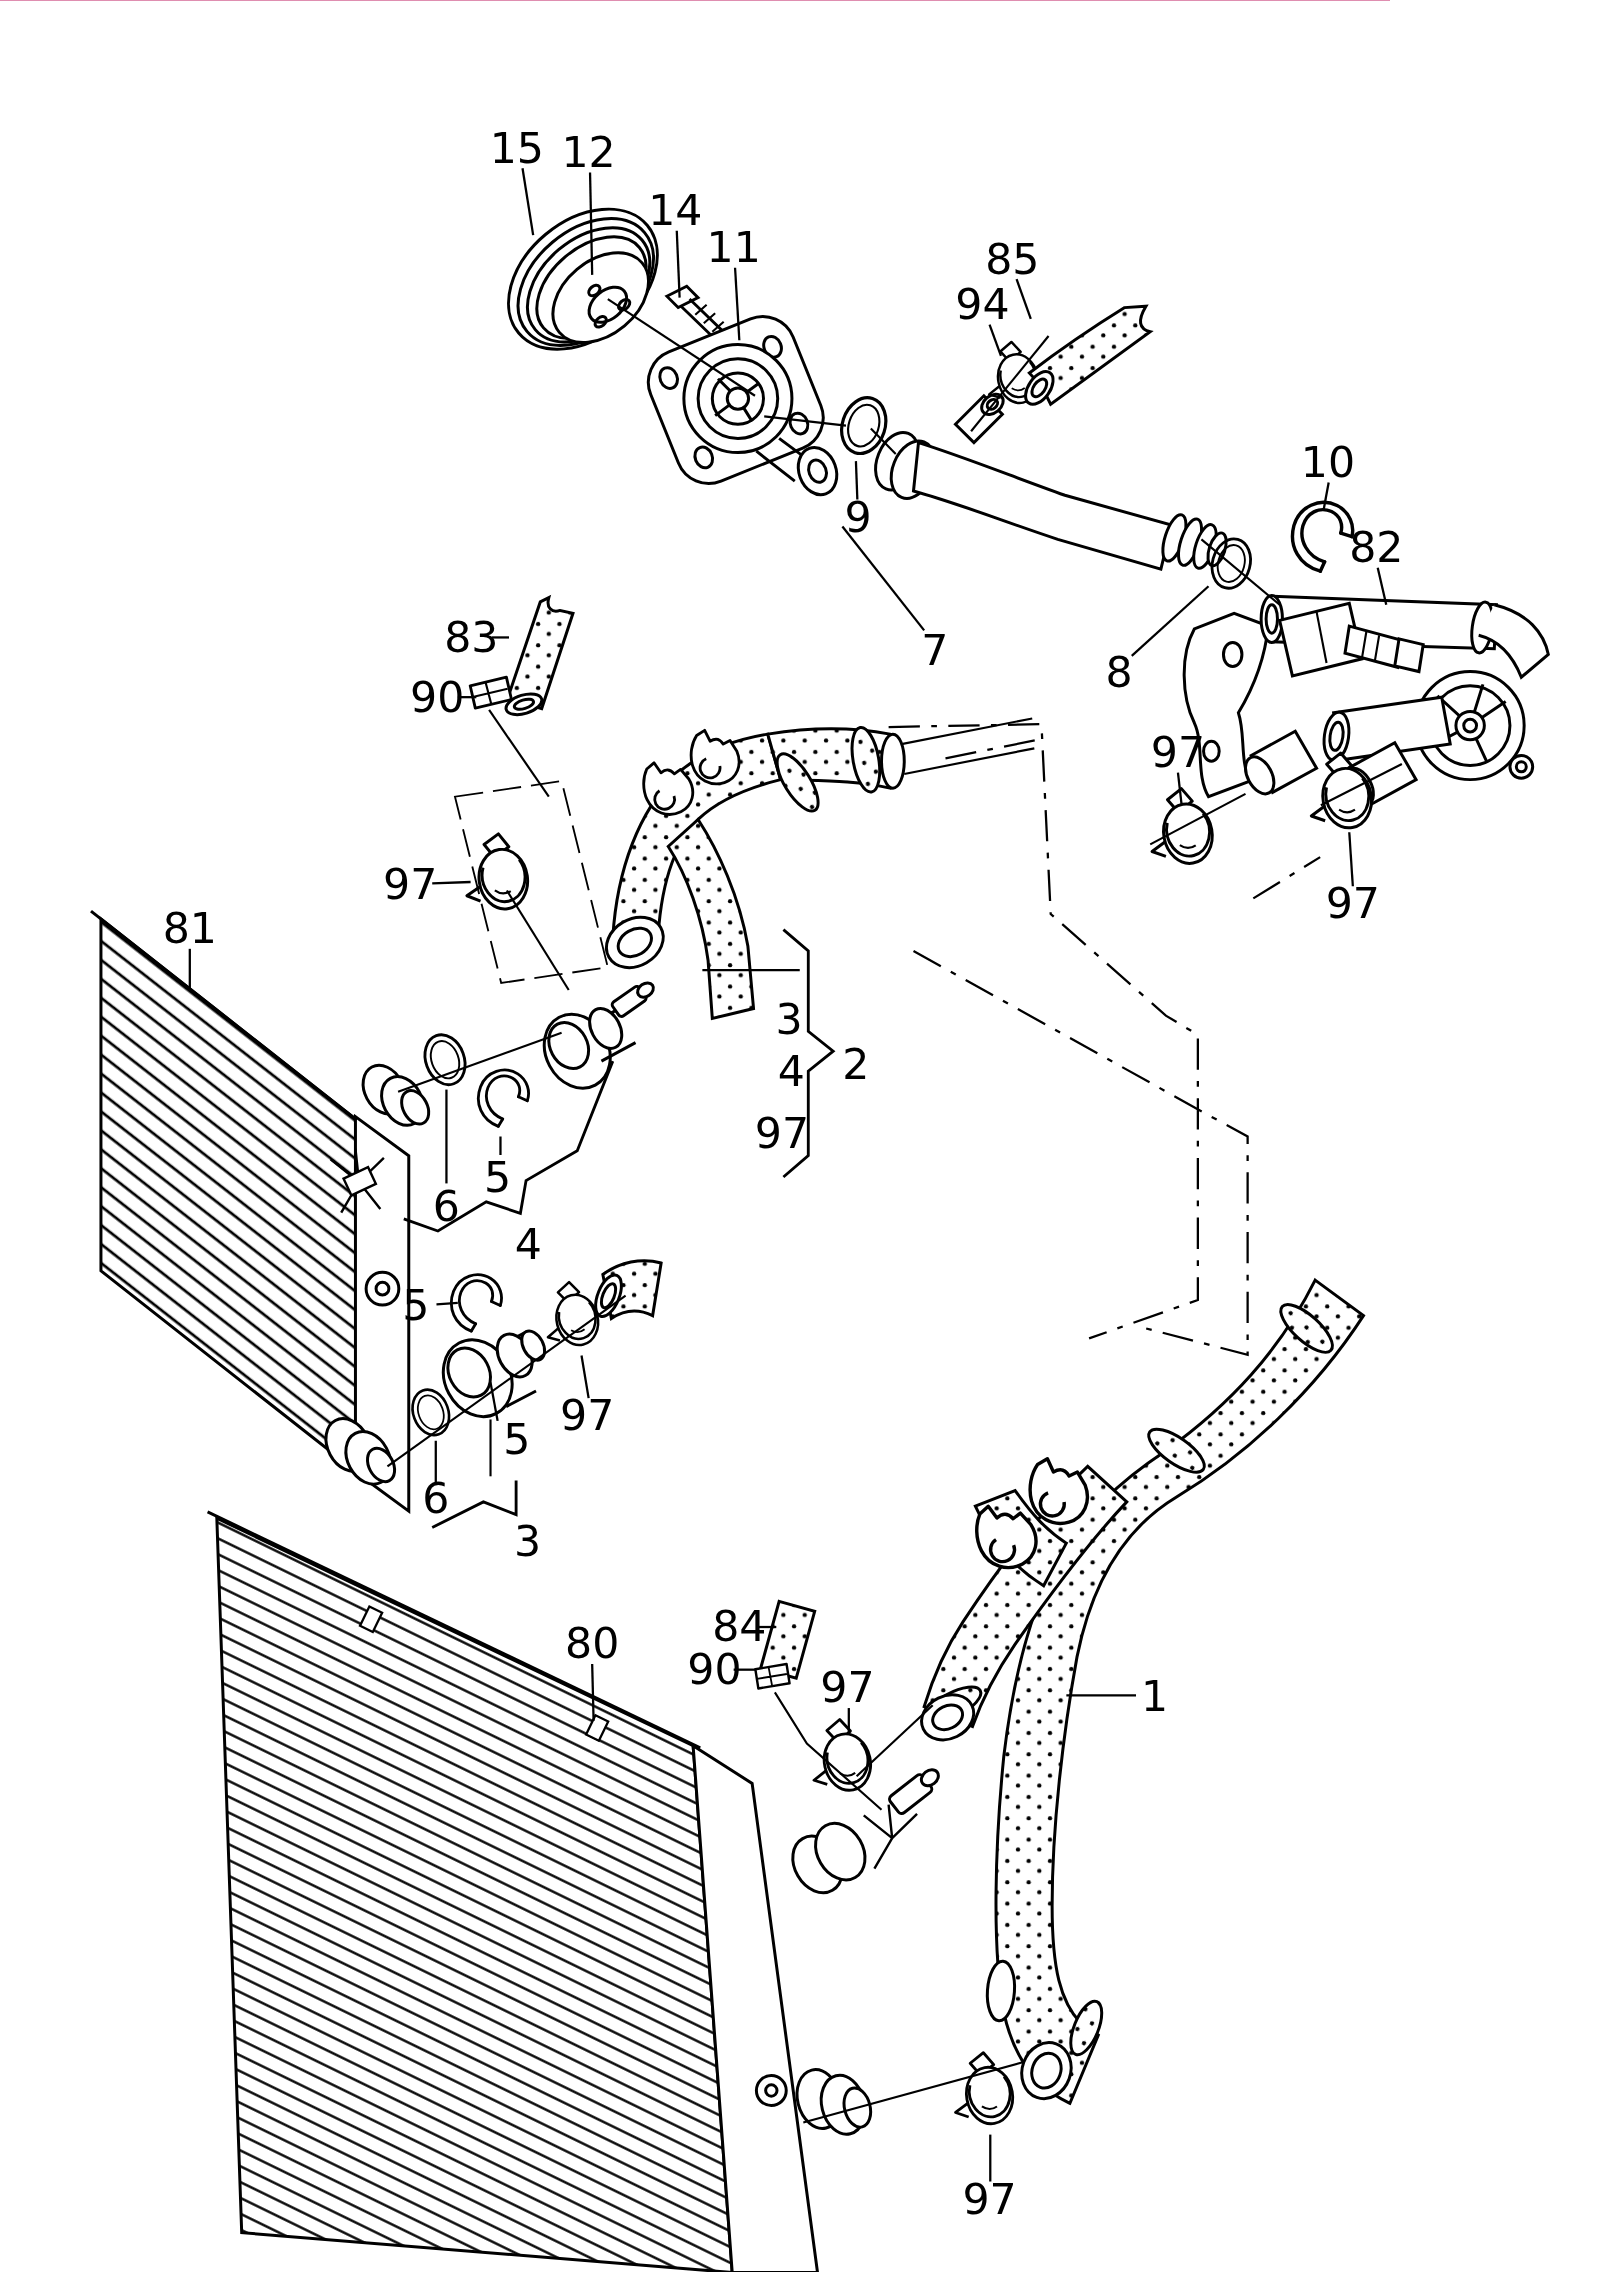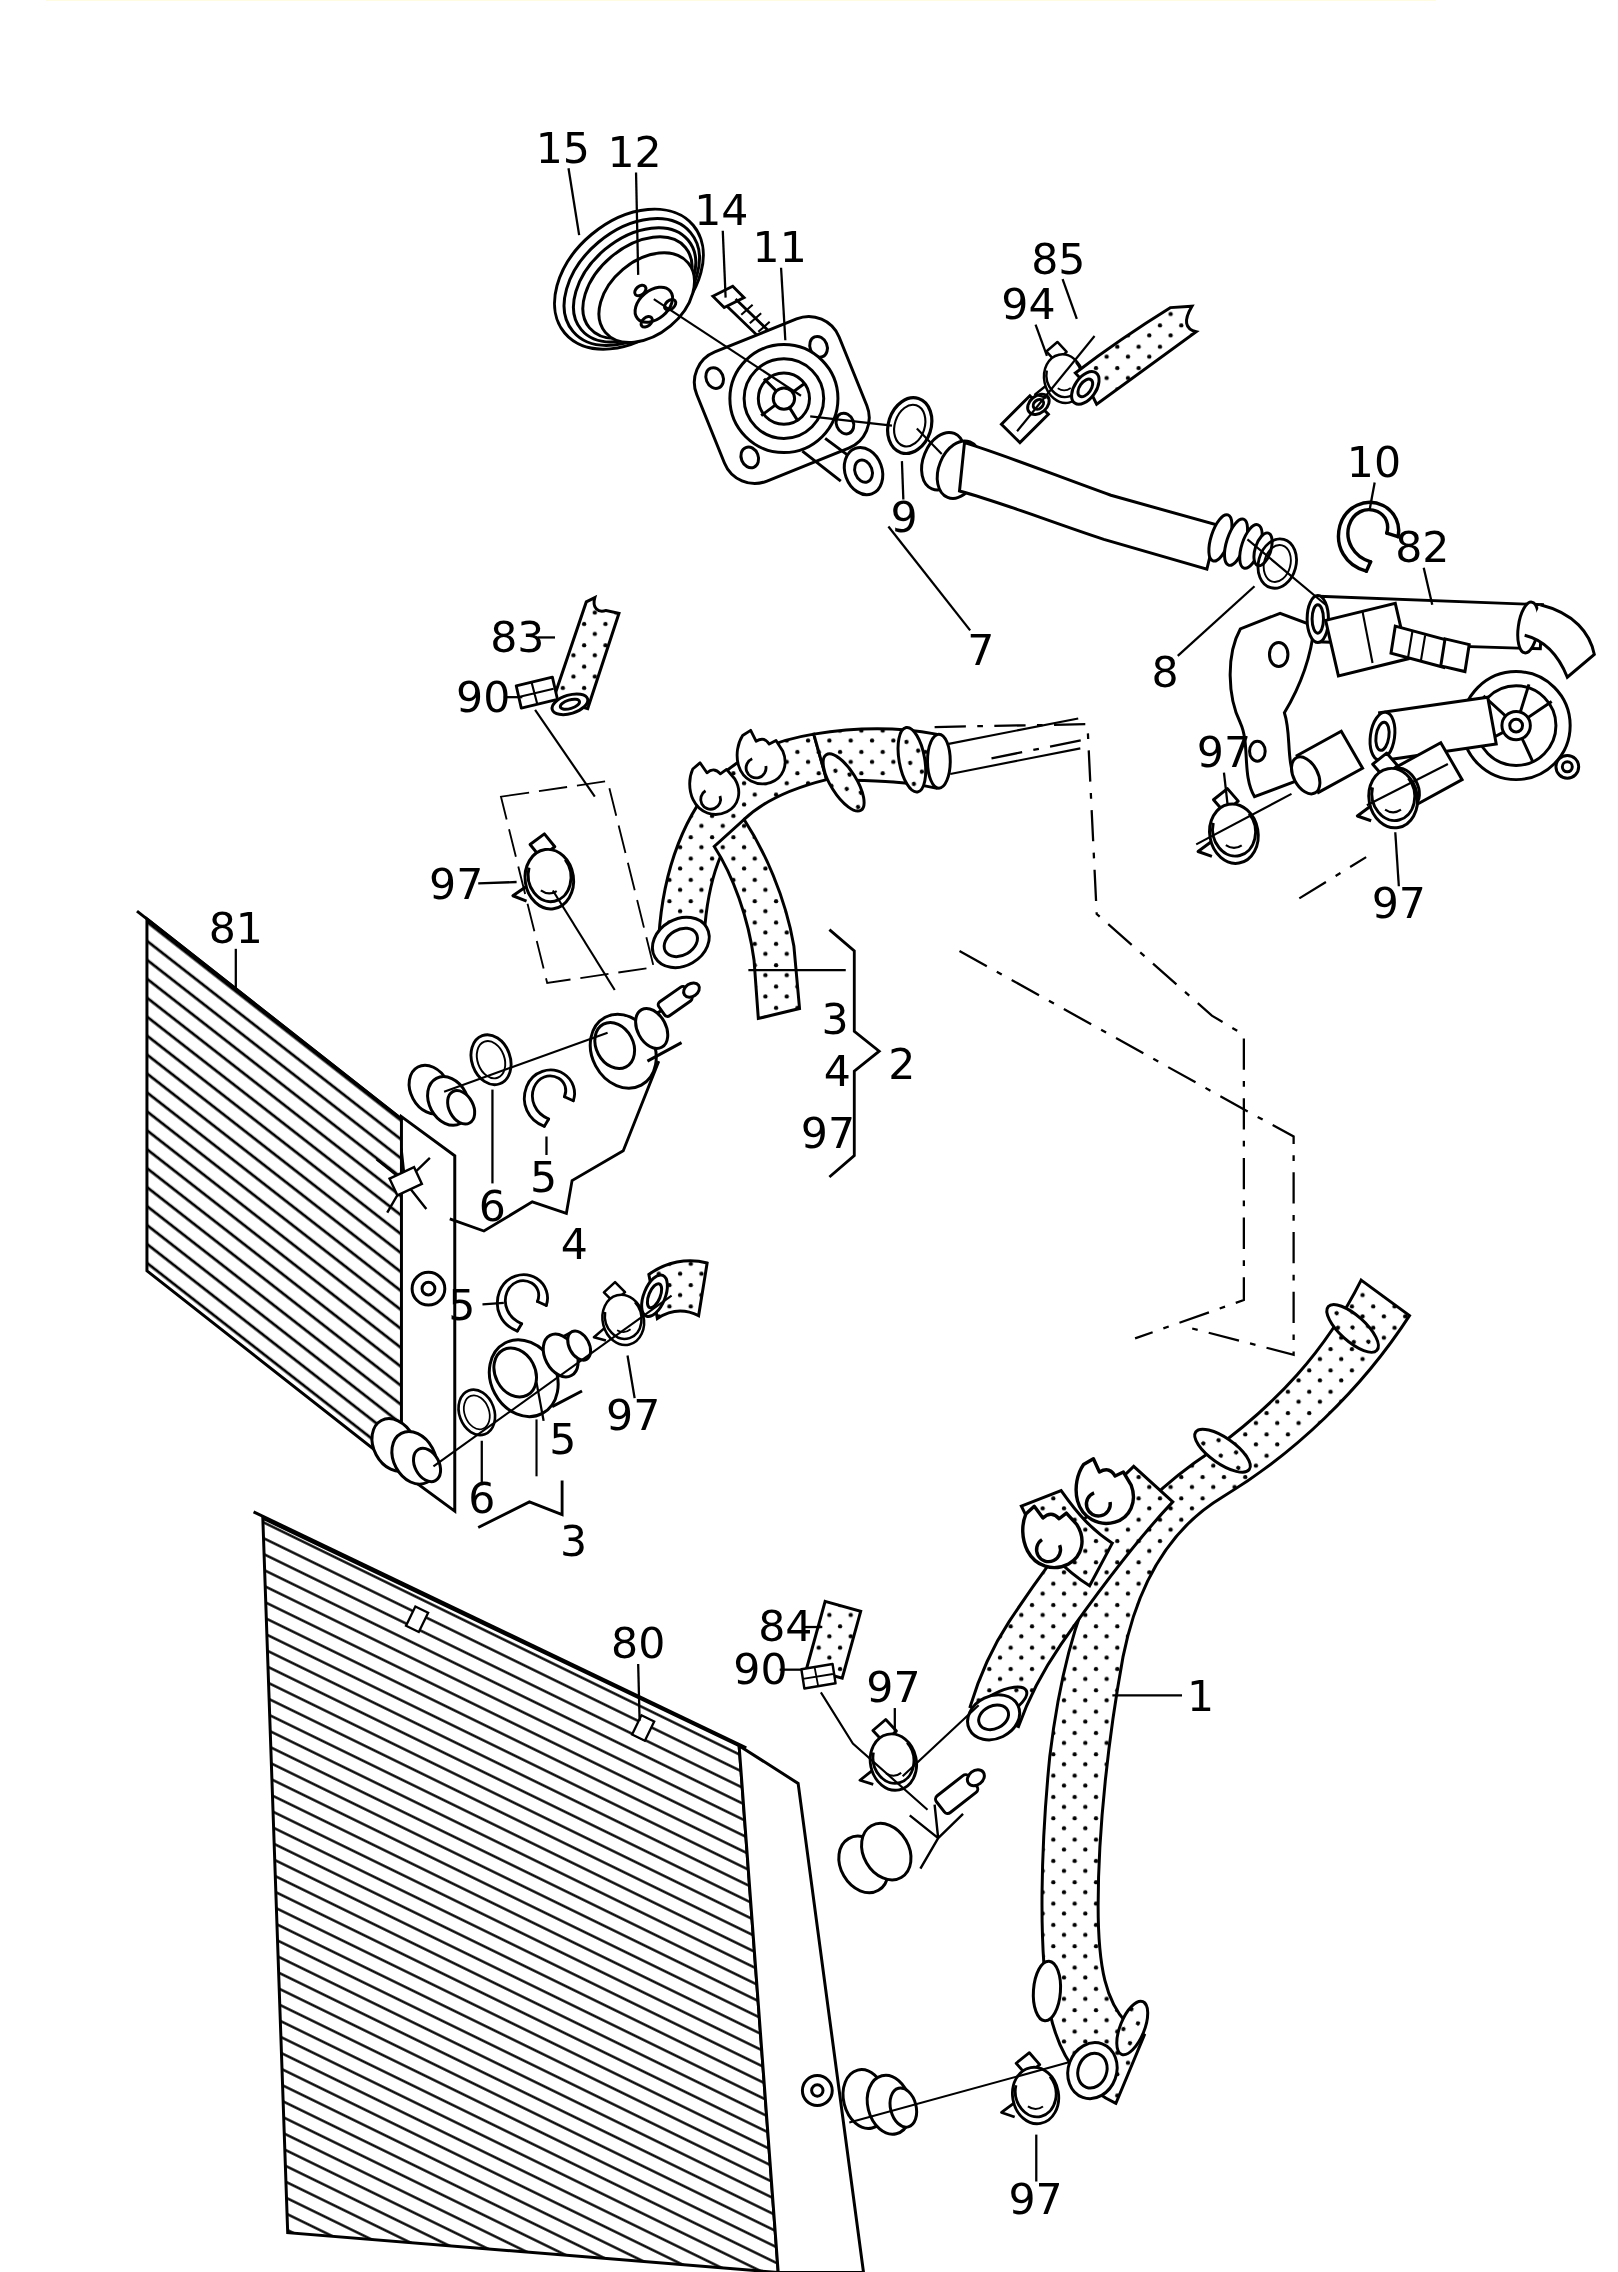--- a/index.html
+++ b/index.html
@@ -1,16 +1,16 @@
 <!DOCTYPE html>
 <html style="font-size:11.4px"><head>
 <meta charset="utf-8">
 <style>
   html,body{margin:0;padding:0;background:#fff;}
-  #stage{width:1390px;height:2273px;position:relative;background:#fef9c3;margin-left:46px;}
+  #stage{width:1390px;height:2273px;position:relative;background:#be185d;}
   svg{display:block;}
   text.plbl{font-family:"DejaVu Sans","Liberation Sans",sans-serif;font-weight:400;}
 </style>
 </head>
 <body>
 
 <div id="stage">
 <svg id="fig" viewBox="0 0 2276 3196" width="1618" height="2273">
   <defs>
     <pattern id="dots" width="30" height="30" patternUnits="userSpaceOnUse">

